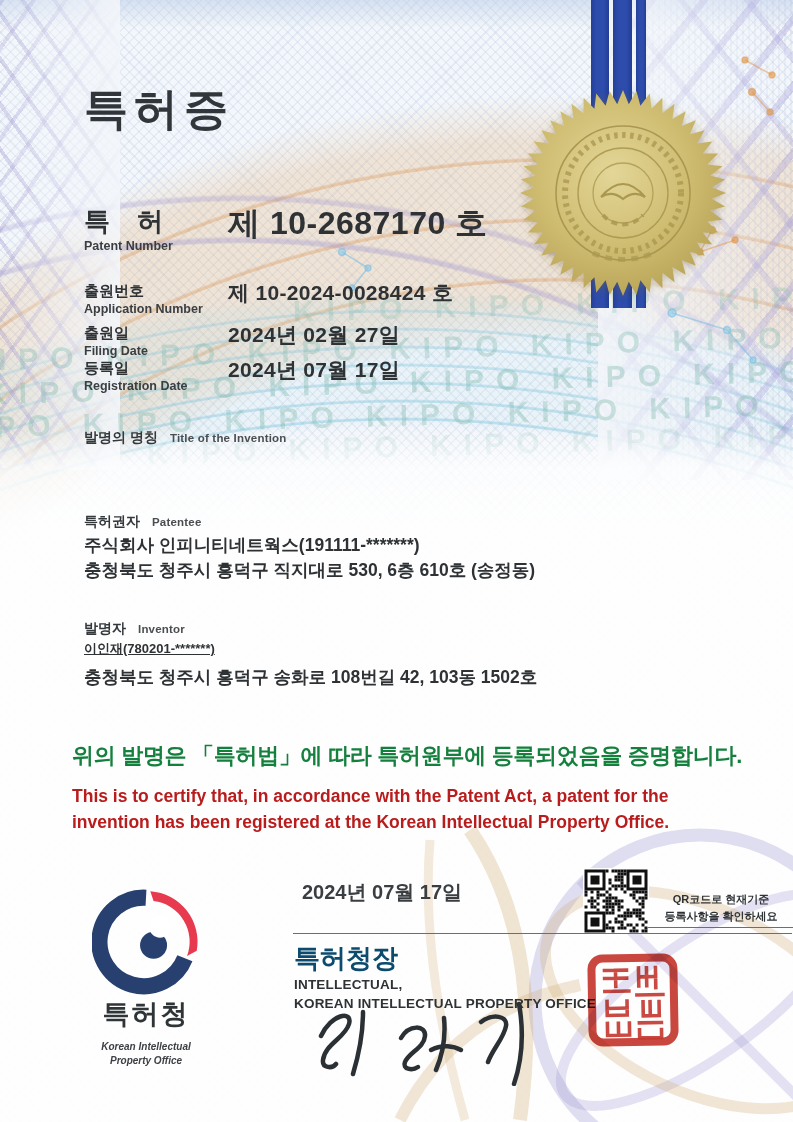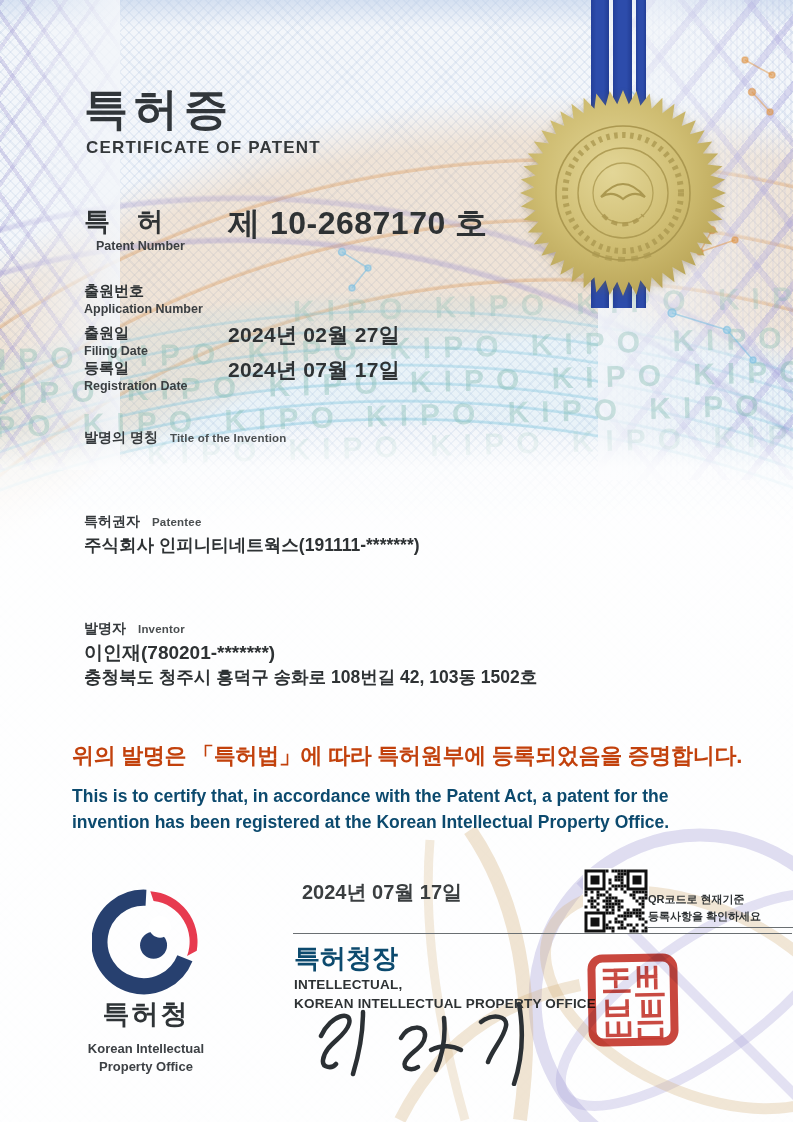--- a/index.html
+++ b/index.html
@@ -64,55 +64,55 @@
   .ribbon-1{left:591px;width:18px;}
   .ribbon-2{left:613px;width:19px;}
   .ribbon-3{left:636px;width:10px;}
   #medal{position:absolute;left:515px;top:85px;z-index:6;filter:drop-shadow(0 2px 3px rgba(120,100,40,.35));}
   
   .abs{position:absolute;z-index:10;}
   .title-ko{left:84px;top:80px;font-size:44px;font-weight:800;letter-spacing:6px;color:#31363a;}
   .title-en{left:86px;top:138px;font-size:17px;font-weight:800;letter-spacing:1.2px;color:#34383a;}
   .lab-big{left:84px;top:204px;font-size:26px;font-weight:800;letter-spacing:10px;}
   .sub{font-size:12.5px;font-weight:700;color:#3a3e41;}
-  .sub1{left:96px;top:239px;}
+  .sub1{left:84px;top:239px;}
   .val-big{left:228px;top:202px;font-size:32px;font-weight:800;letter-spacing:.5px;}
   .lab-sm{font-size:15px;font-weight:800;}
   .lab2{left:84px;top:282px;} .sub2{left:84px;top:302px;}
   .lab3{left:84px;top:324px;} .sub3{left:84px;top:344px;}
   .lab4{left:84px;top:359px;} .sub4{left:84px;top:379px;}
   .val{font-size:21px;font-weight:800;letter-spacing:.3px;}
   .val2{left:228px;top:279px;} .val3{left:228px;top:321px;} .val4{left:228px;top:356px;}
   .sec-label{font-size:14px;font-weight:800;color:#34383b;}
   .sec-label .en{font-size:11.5px;font-weight:600;color:#4a4e50;margin-left:12px;letter-spacing:.2px;}
   .inv-label{left:84px;top:429px;}
   .inv-value{left:84px;top:450px;font-size:19px;font-weight:800;}
   .pat-label{left:84px;top:513px;}
   .pat-name{left:84px;top:533px;font-size:17.5px;font-weight:700;}
   .pat-addr{left:84px;top:558px;font-size:17.5px;font-weight:700;}
   .invr-label{left:84px;top:620px;}
-  .invr-name{left:84px;top:640px;font-size:19px;font-weight:700;}
+  .invr-name{left:84px;top:640px;font-size:13px;font-weight:700;text-decoration:underline;}
   .invr-addr{left:84px;top:665px;font-size:17.5px;font-weight:700;}
-  .stmt-ko{left:72px;top:741px;font-size:22px;font-weight:800;letter-spacing:-.3px;color:#c2410c;}
-  .stmt-en{left:72px;top:783px;width:672px;font-size:17.5px;font-weight:700;line-height:1.5;color:#0c4a6e;}
+  .stmt-ko{left:72px;top:741px;font-size:22px;font-weight:800;letter-spacing:-.3px;color:#15803d;}
+  .stmt-en{left:72px;top:783px;width:672px;font-size:17.5px;font-weight:700;line-height:1.5;color:#b91c1c;}
   .issue-date{left:302px;top:879px;font-size:20px;font-weight:600;color:#3a3e40;z-index:11;}
-  .qr-note{left:648px;top:891px;width:146px;font-size:11px;font-weight:700;line-height:1.55;color:#2f3335;z-index:11;}
+  .qr-note{left:648px;top:891px;width:146px;font-size:11px;font-weight:700;line-height:1.55;color:#2f3335;text-align:center;z-index:11;}
   .rule{position:absolute;background:#6a6f72;height:1.4px;z-index:11;}
   .rule-qr{left:648px;top:927px;width:145px;}
   .rule-sign{left:293px;top:933px;width:499px;}
   .kipo-head{left:294px;top:941px;font-size:26px;font-weight:800;color:#0c4a6e;z-index:11;}
   .comm1{left:294px;top:977px;font-size:13.5px;font-weight:800;letter-spacing:.2px;z-index:11;}
   .comm2{left:294px;top:996px;font-size:13.5px;font-weight:800;letter-spacing:.2px;z-index:11;}
   #qr{position:absolute;left:583px;top:868px;z-index:11;}
   #signature{position:absolute;left:305px;top:998px;z-index:11;}
   #stamp{position:absolute;left:587px;top:953px;z-index:12;mix-blend-mode:multiply;transform:rotate(-1deg);}
   
   #logo{position:absolute;left:92px;top:888px;z-index:11;}
   .agency-ko{left:66px;top:996px;width:160px;text-align:center;font-size:27px;font-weight:800;letter-spacing:2px;color:#2f3437;z-index:11;}
-  .agency-en{left:46px;top:1040px;width:200px;text-align:center;font-size:13px;font-weight:600;line-height:1.4;color:#3d4145;z-index:11;}
+  .agency-en{left:46px;top:1040px;width:200px;text-align:center;font-size:10px;font-weight:600;line-height:1.4;color:#3d4145;z-index:11;font-style:italic;}
 </style>
 </head>
 <body>
 
 <div id="page">
 
   <div class="bg-base"></div>
   <div class="bg-arcs"></div>
   <div class="lattice lattice-left"></div>
   <div class="lattice lattice-right"></div>
@@ -184,45 +184,46 @@
       <circle cx="108" cy="108" r="58" stroke-width="6" stroke-dasharray="3.5 4.5" opacity=".8"></circle>
       <circle cx="108" cy="108" r="45" stroke-width="1.4" opacity=".9"></circle>
       <circle cx="108" cy="108" r="30" stroke-width="1.3" opacity=".8"></circle>
       <path d="M86,112 Q108,86 130,112 Q119,105 108,114 Q97,105 86,112" stroke-width="2.2"></path>
       <path d="M88,130 a26,26 0 0 0 40,0" stroke-width="4" stroke-dasharray="6 5" opacity=".85"></path>
       <path d="M78,168 a44,24 0 0 0 60,0" stroke-width="5" stroke-dasharray="7 6" opacity=".7"></path>
     </g>
   </svg>
 
   <div class="abs title-ko">특허증</div>
-  <div class="abs title-en">CERTIFICATE OF PATENT</div>
 
   <div class="abs lab-big">특 허</div>
   <div class="abs sub sub1">Patent Number</div>
   <div class="abs val-big">제 10-2687170 호</div>
 
   <div class="abs lab-sm lab2">출원번호</div>
   <div class="abs sub sub2">Application Number</div>
+  <div class="abs val val2">제 10-2024-0028424 호</div>
 
   <div class="abs lab-sm lab3">출원일</div>
   <div class="abs sub sub3">Filing Date</div>
   <div class="abs val val3">2024년 02월 27일</div>
 
   <div class="abs lab-sm lab4">등록일</div>
   <div class="abs sub sub4">Registration Date</div>
   <div class="abs val val4">2024년 07월 17일</div>
 
   <div class="abs sec-label inv-label">
     <span>발명의 명칭</span><span class="en">Title of the Invention</span>
   </div>
 
   <div class="abs sec-label pat-label">
     <span>특허권자</span><span class="en">Patentee</span>
   </div>
   <div class="abs pat-name">주식회사 인피니티네트웍스(191111-*******)</div>
+  <div class="abs pat-addr">충청북도 청주시 흥덕구 직지대로 530, 6층 610호 (송정동)</div>
 
   <div class="abs sec-label invr-label">
     <span>발명자</span><span class="en">Inventor</span>
   </div>
   <div class="abs invr-name">이인재(780201-*******)</div>
   <div class="abs invr-addr">충청북도 청주시 흥덕구 송화로 108번길 42, 103동 1502호</div>
 
   <div class="abs stmt-ko">위의 발명은 「특허법」에 따라 특허원부에 등록되었음을 증명합니다.</div>
   <div class="abs stmt-en">This is to certify that, in accordance with the Patent Act, a patent for the invention has been registered at the Korean Intellectual Property Office.</div>
 

